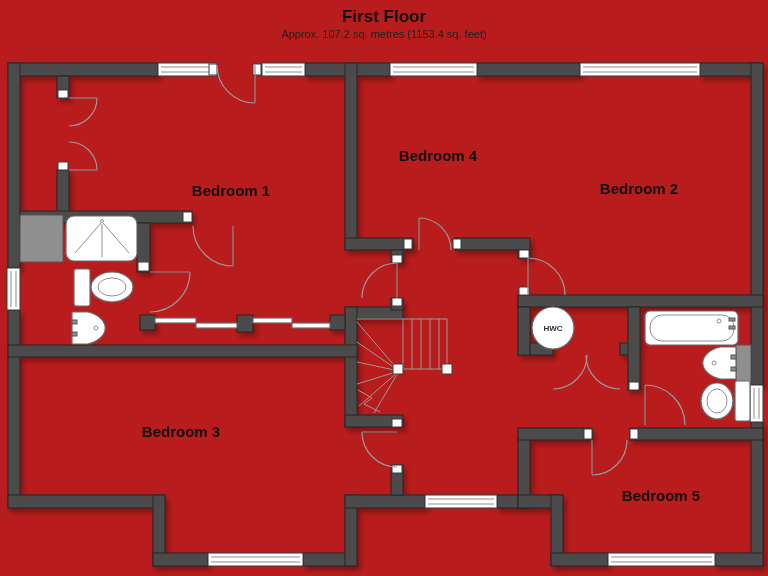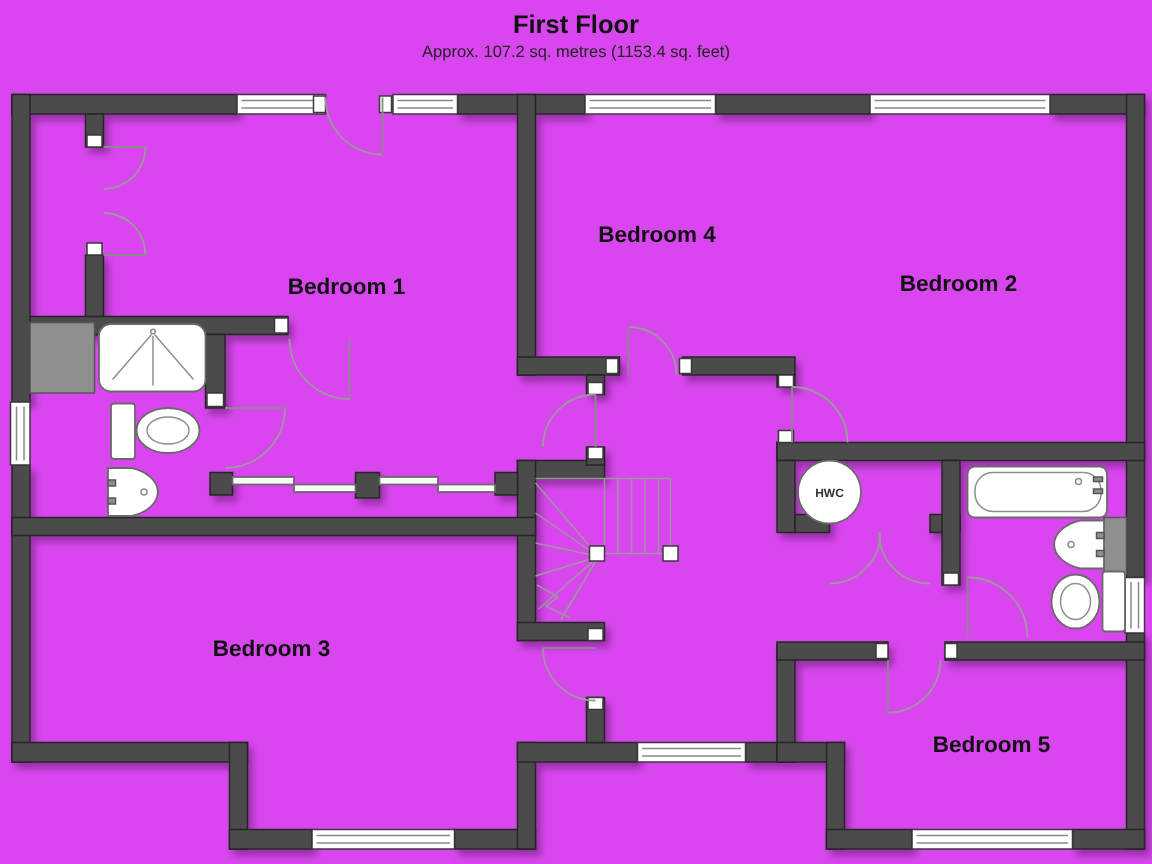--- a/index.html
+++ b/index.html
@@ -1,16 +1,16 @@
 <!DOCTYPE html>
 <html><head>
 <meta charset="utf-8">
 <style>
   html,body{margin:0;padding:0;background:#ffffff;}
-  .page{position:relative;width:768px;height:576px;background:#d946ef;overflow:hidden;
+  .page{position:relative;width:768px;height:576px;background:#b91c1c;overflow:hidden;
         font-family:"Liberation Sans", sans-serif;}
   svg{display:block;}
   .wall{fill:#4b4b4b;stroke:#262626;stroke-width:1;}
   .cap{fill:#ffffff;stroke:#3a3a3a;stroke-width:1;}
   .win{fill:#ffffff;stroke:#3a3a3a;stroke-width:1;}
   .winline{stroke:#8a8a8a;stroke-width:1;fill:none;}
   .door{fill:none;stroke:#9a9a9a;stroke-width:1.2;}
   .leaf{stroke:#8a8a8a;stroke-width:1.2;}
   .fix{fill:#ffffff;stroke:#6a6a6a;stroke-width:1.2;}
   .fixthin{fill:none;stroke:#8f8f8f;stroke-width:1;}

